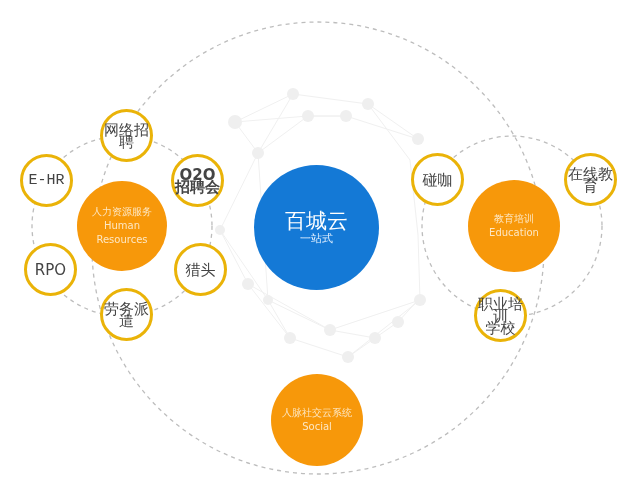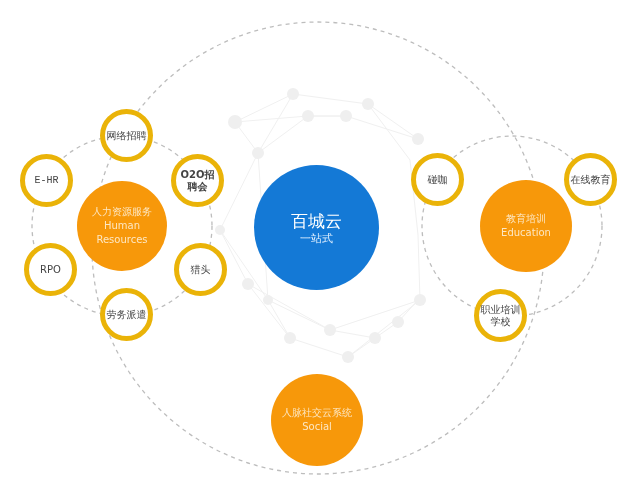--- a/index.html
+++ b/index.html
@@ -1,22 +1,22 @@
 <!DOCTYPE html>
 <html><head>
 <meta charset="utf-8">
 <style>
   html,body{margin:0;padding:0;background:#fff;}
   body{width:640px;height:479px;position:relative;overflow:hidden;font-family:"DejaVu Sans","Liberation Sans",sans-serif;}
   svg.bg{position:absolute;left:0;top:0;}
   .node{position:absolute;border-radius:50%;display:flex;flex-direction:column;align-items:center;justify-content:center;text-align:center;box-sizing:border-box;}
-  .small{background:#fff;border:5px solid #eab308;color:#444;font-size:10px;line-height:12px;}
+  .small{background:#fff;border:3px solid #eab308;color:#444;font-size:15px;line-height:12px;}
   .orange{background:#f7980a;color:#fde7c3;font-size:10px;line-height:14px;}
   .blue{background:#1479d6;color:#e3f0ff;}
-  .blue .t1{font-size:17px;line-height:22px;color:#fff;}
+  .blue .t1{font-size:21px;line-height:22px;color:#fff;}
   .blue .t2{font-size:11px;line-height:14px;}
 </style>
 </head>
 <body>
 
 <svg class="bg" width="640" height="479">
   <g stroke="#f0f0f0" stroke-width="1" fill="none">
     <polyline points="235,122 293,94 368,104 418,139"></polyline>
     <polyline points="235,122 308,116 346,116 418,139"></polyline>
     <polyline points="235,122 258,153 308,116 346,116"></polyline>
@@ -74,21 +74,21 @@
 <div class="node small" style="left:24px;top:243px;width:53px;height:53px;">
     <span>RPO</span>
   </div>
 <div class="node small" style="left:174px;top:243px;width:53px;height:53px;text-align:center;">
     <span>猎头</span>
   </div>
 <div class="node small" style="left:100px;top:288px;width:53px;height:53px;">
     <span>劳务派遣</span>
   </div>
 
-<div class="node orange" style="left:480px;top:180px;width:92px;height:92px;">
+<div class="node orange" style="left:468px;top:180px;width:92px;height:92px;">
   <span>教育培训</span>
   <span>Education</span>
 </div>
 
 <div class="node small" style="left:411px;top:153px;width:53px;height:53px;">
     <span>碰咖</span>
   </div>
 <div class="node small" style="left:564px;top:153px;width:53px;height:53px;font-family:Liberation Serif, serif;">
     <span>在线教育</span>
   </div>

